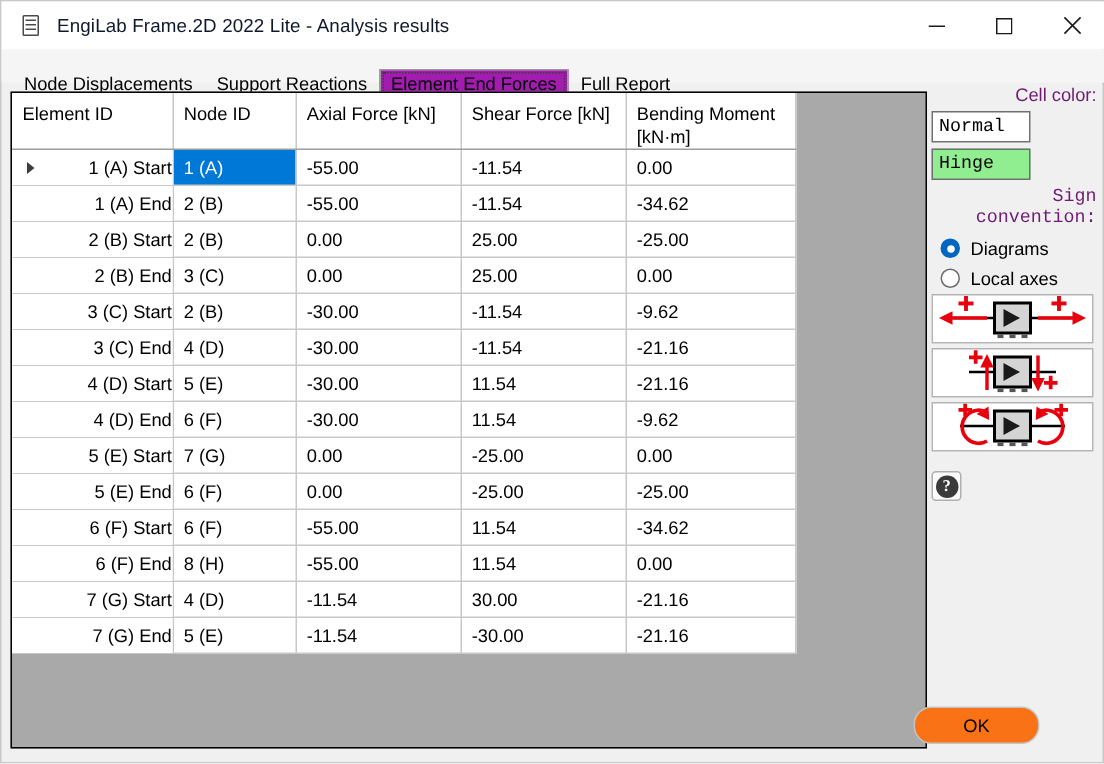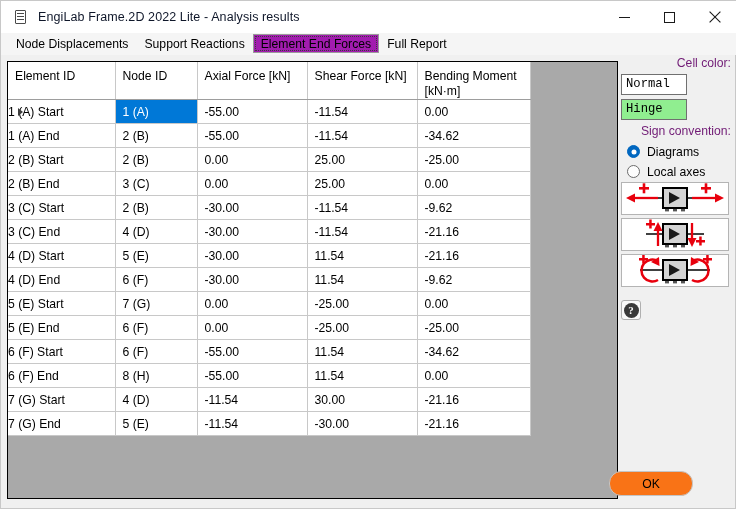--- a/index.html
+++ b/index.html
@@ -88,21 +88,21 @@
   }
   .tab {
     height: 19px;
     line-height: 19px;
     padding: 0 7px;
     font-size: 12.2px;
     color: #000;
     white-space: nowrap;
     border: 1px solid transparent;
     box-sizing: border-box;
-    margin-top: 1px;
+    margin-top: 13px;
   }
   .tab.selected {
     background: #a21caf;
     border: 1px solid #9a9a9a;
     outline: 1px dotted #3c3c3c;
     outline-offset: -3px;
   }
 
   
   .grid-outer {
@@ -139,21 +139,21 @@
     font-size: 12.2px;
     padding: 0 0 0 7px;
     height: 24px;
     box-sizing: border-box;
     background: #ffffff;
     color: #000;
     white-space: nowrap;
     overflow: hidden;
   }
   table.grid td.rowhdr {
-    padding-right: 10px;
+    text-align: right;
     padding-left: 0;
     position: relative;
     margin-top: 40px;
   }
   table.grid td.sel {
     background: #0078d7;
     color: #ffffff;
   }
   .rowmark {
     position: absolute;
@@ -190,21 +190,21 @@
     box-sizing: border-box;
     font-size: 12.2px;
     line-height: 19px;
     padding-left: 4px;
     margin-bottom: 4px;
     background: #ffffff;
     color: #000;
     font-family: Liberation Mono, monospace;
   }
   .colorbox.hinge { background: #90ee90; }
-  .sign-title { margin-top: 0; }
+  .sign-title { margin-top: 0; font-family: Liberation Mono, monospace; }
   .radio-row {
     display: flex;
     align-items: center;
     height: 19px;
     margin-bottom: 1px;
   }
   .radio {
     width: 13px; height: 13px;
     border-radius: 50%;
     border: 1px solid #6b6b6b;

